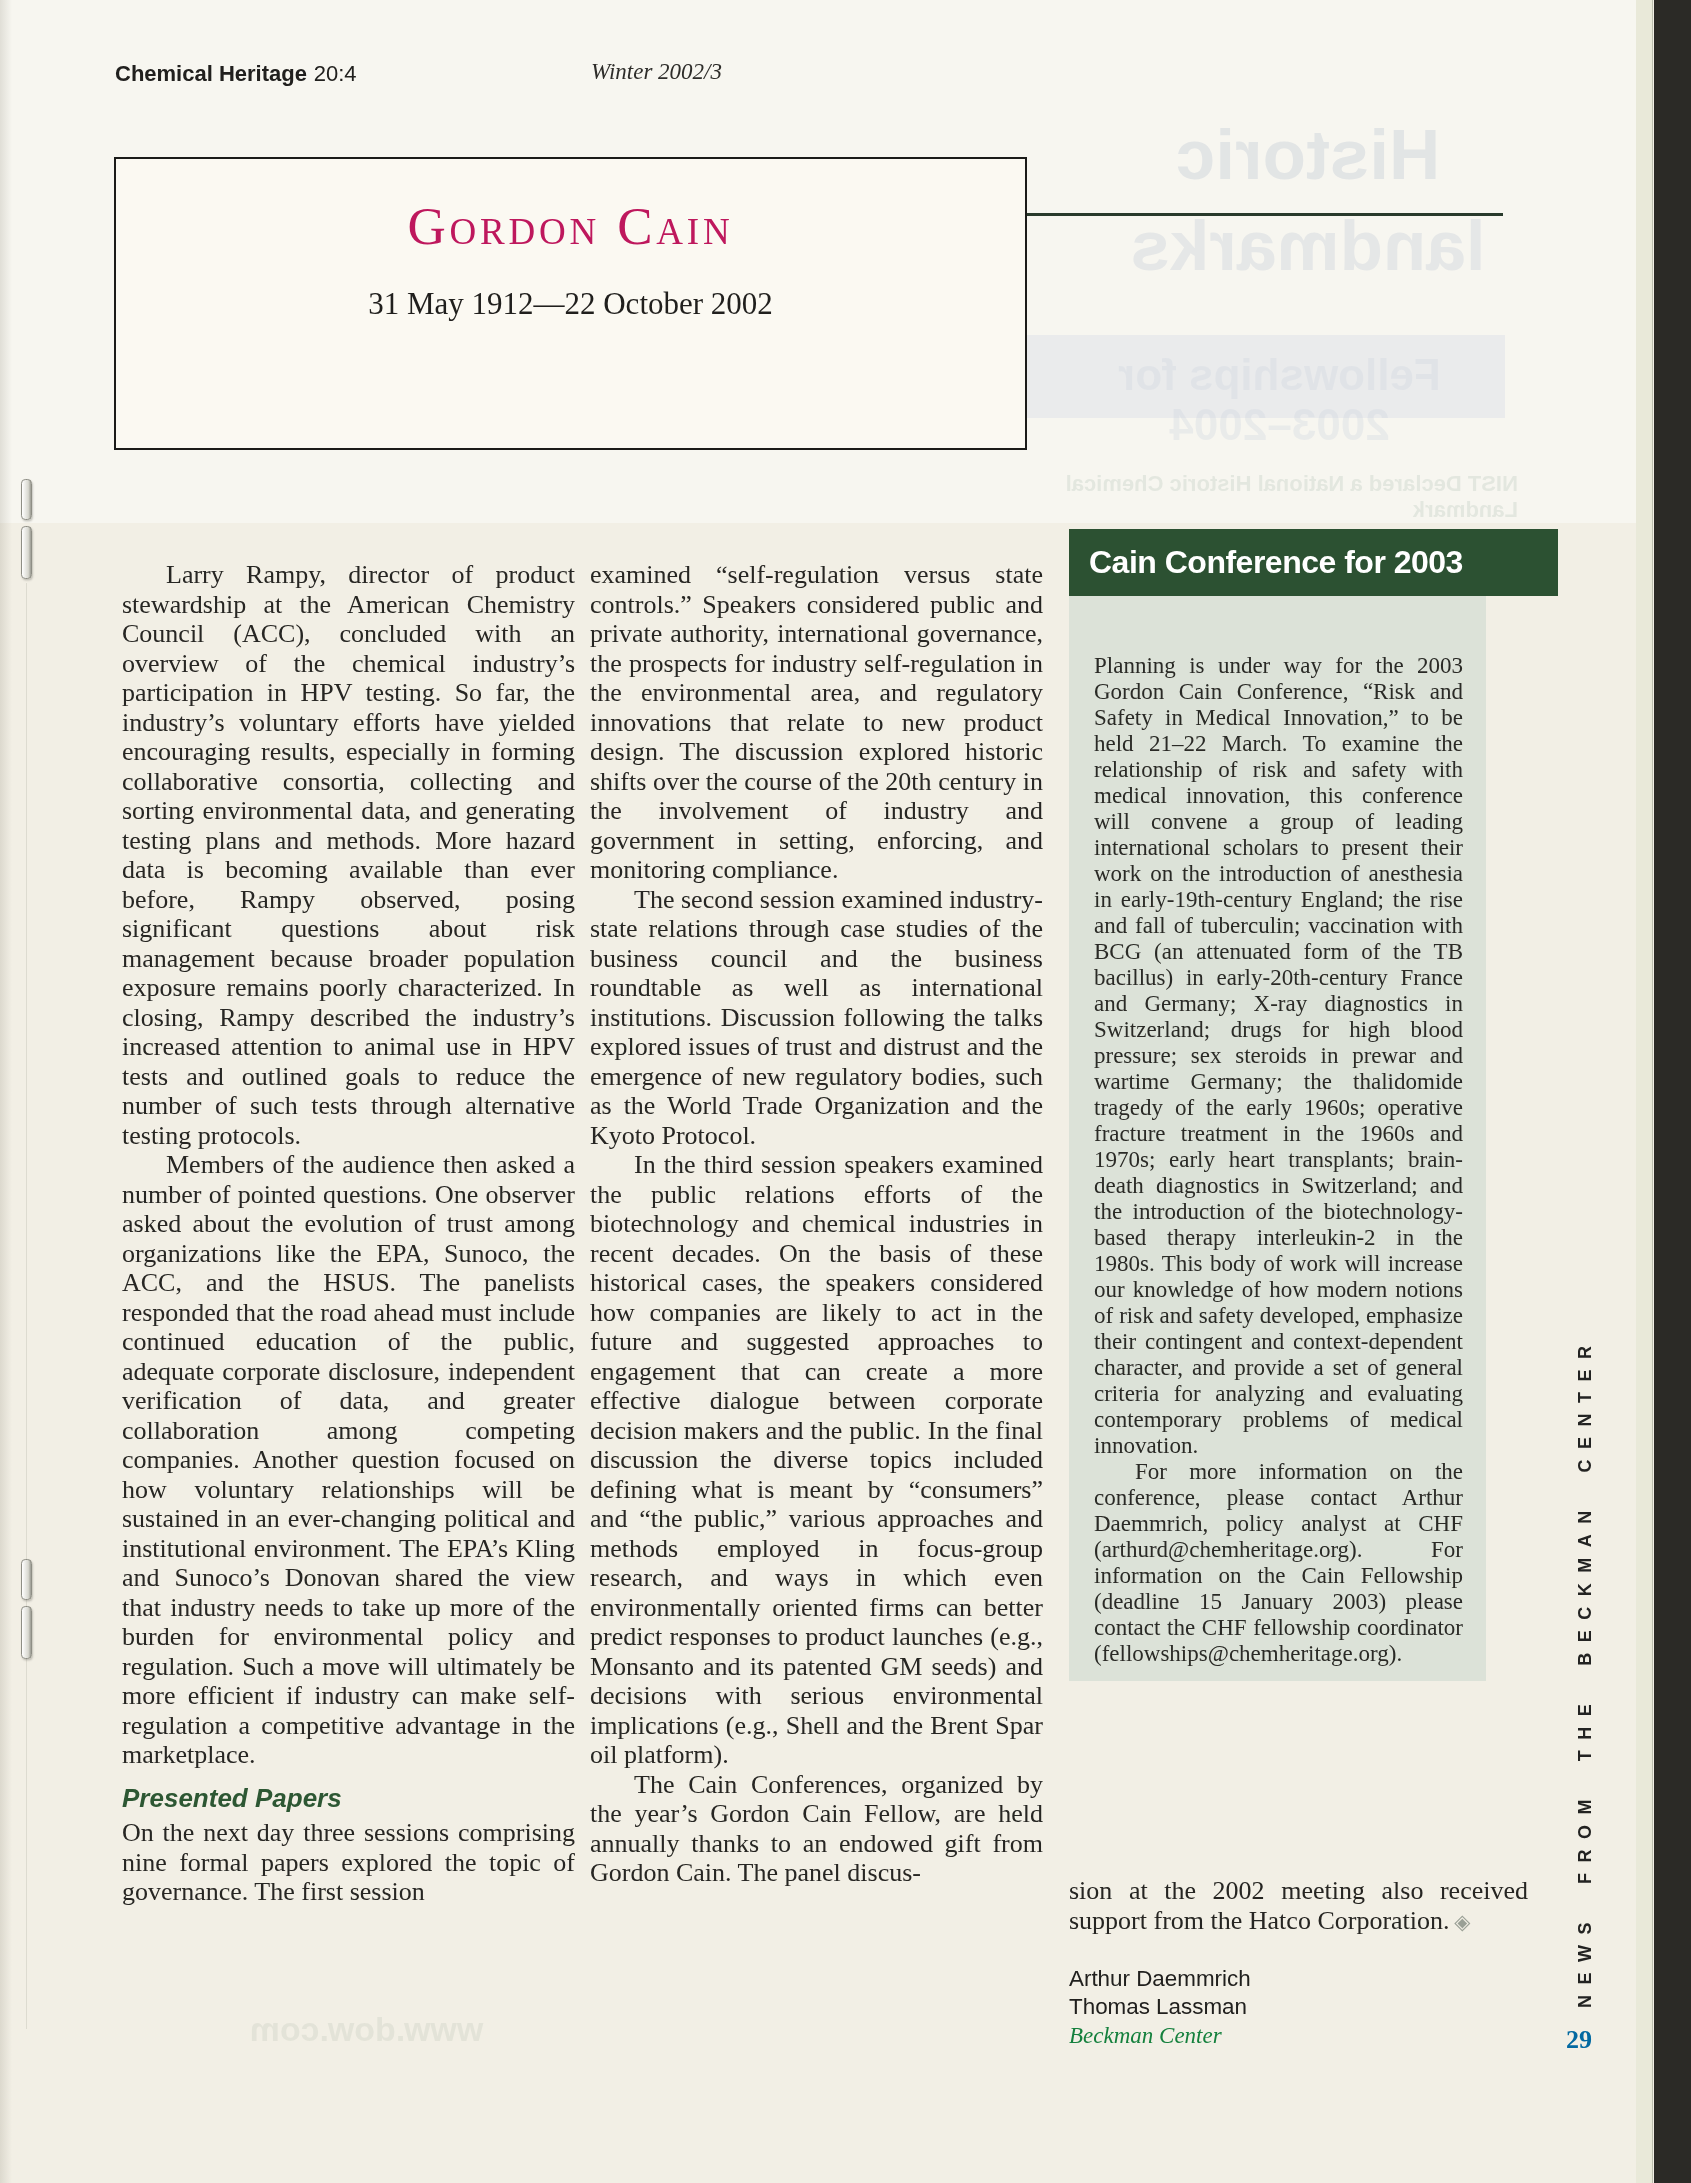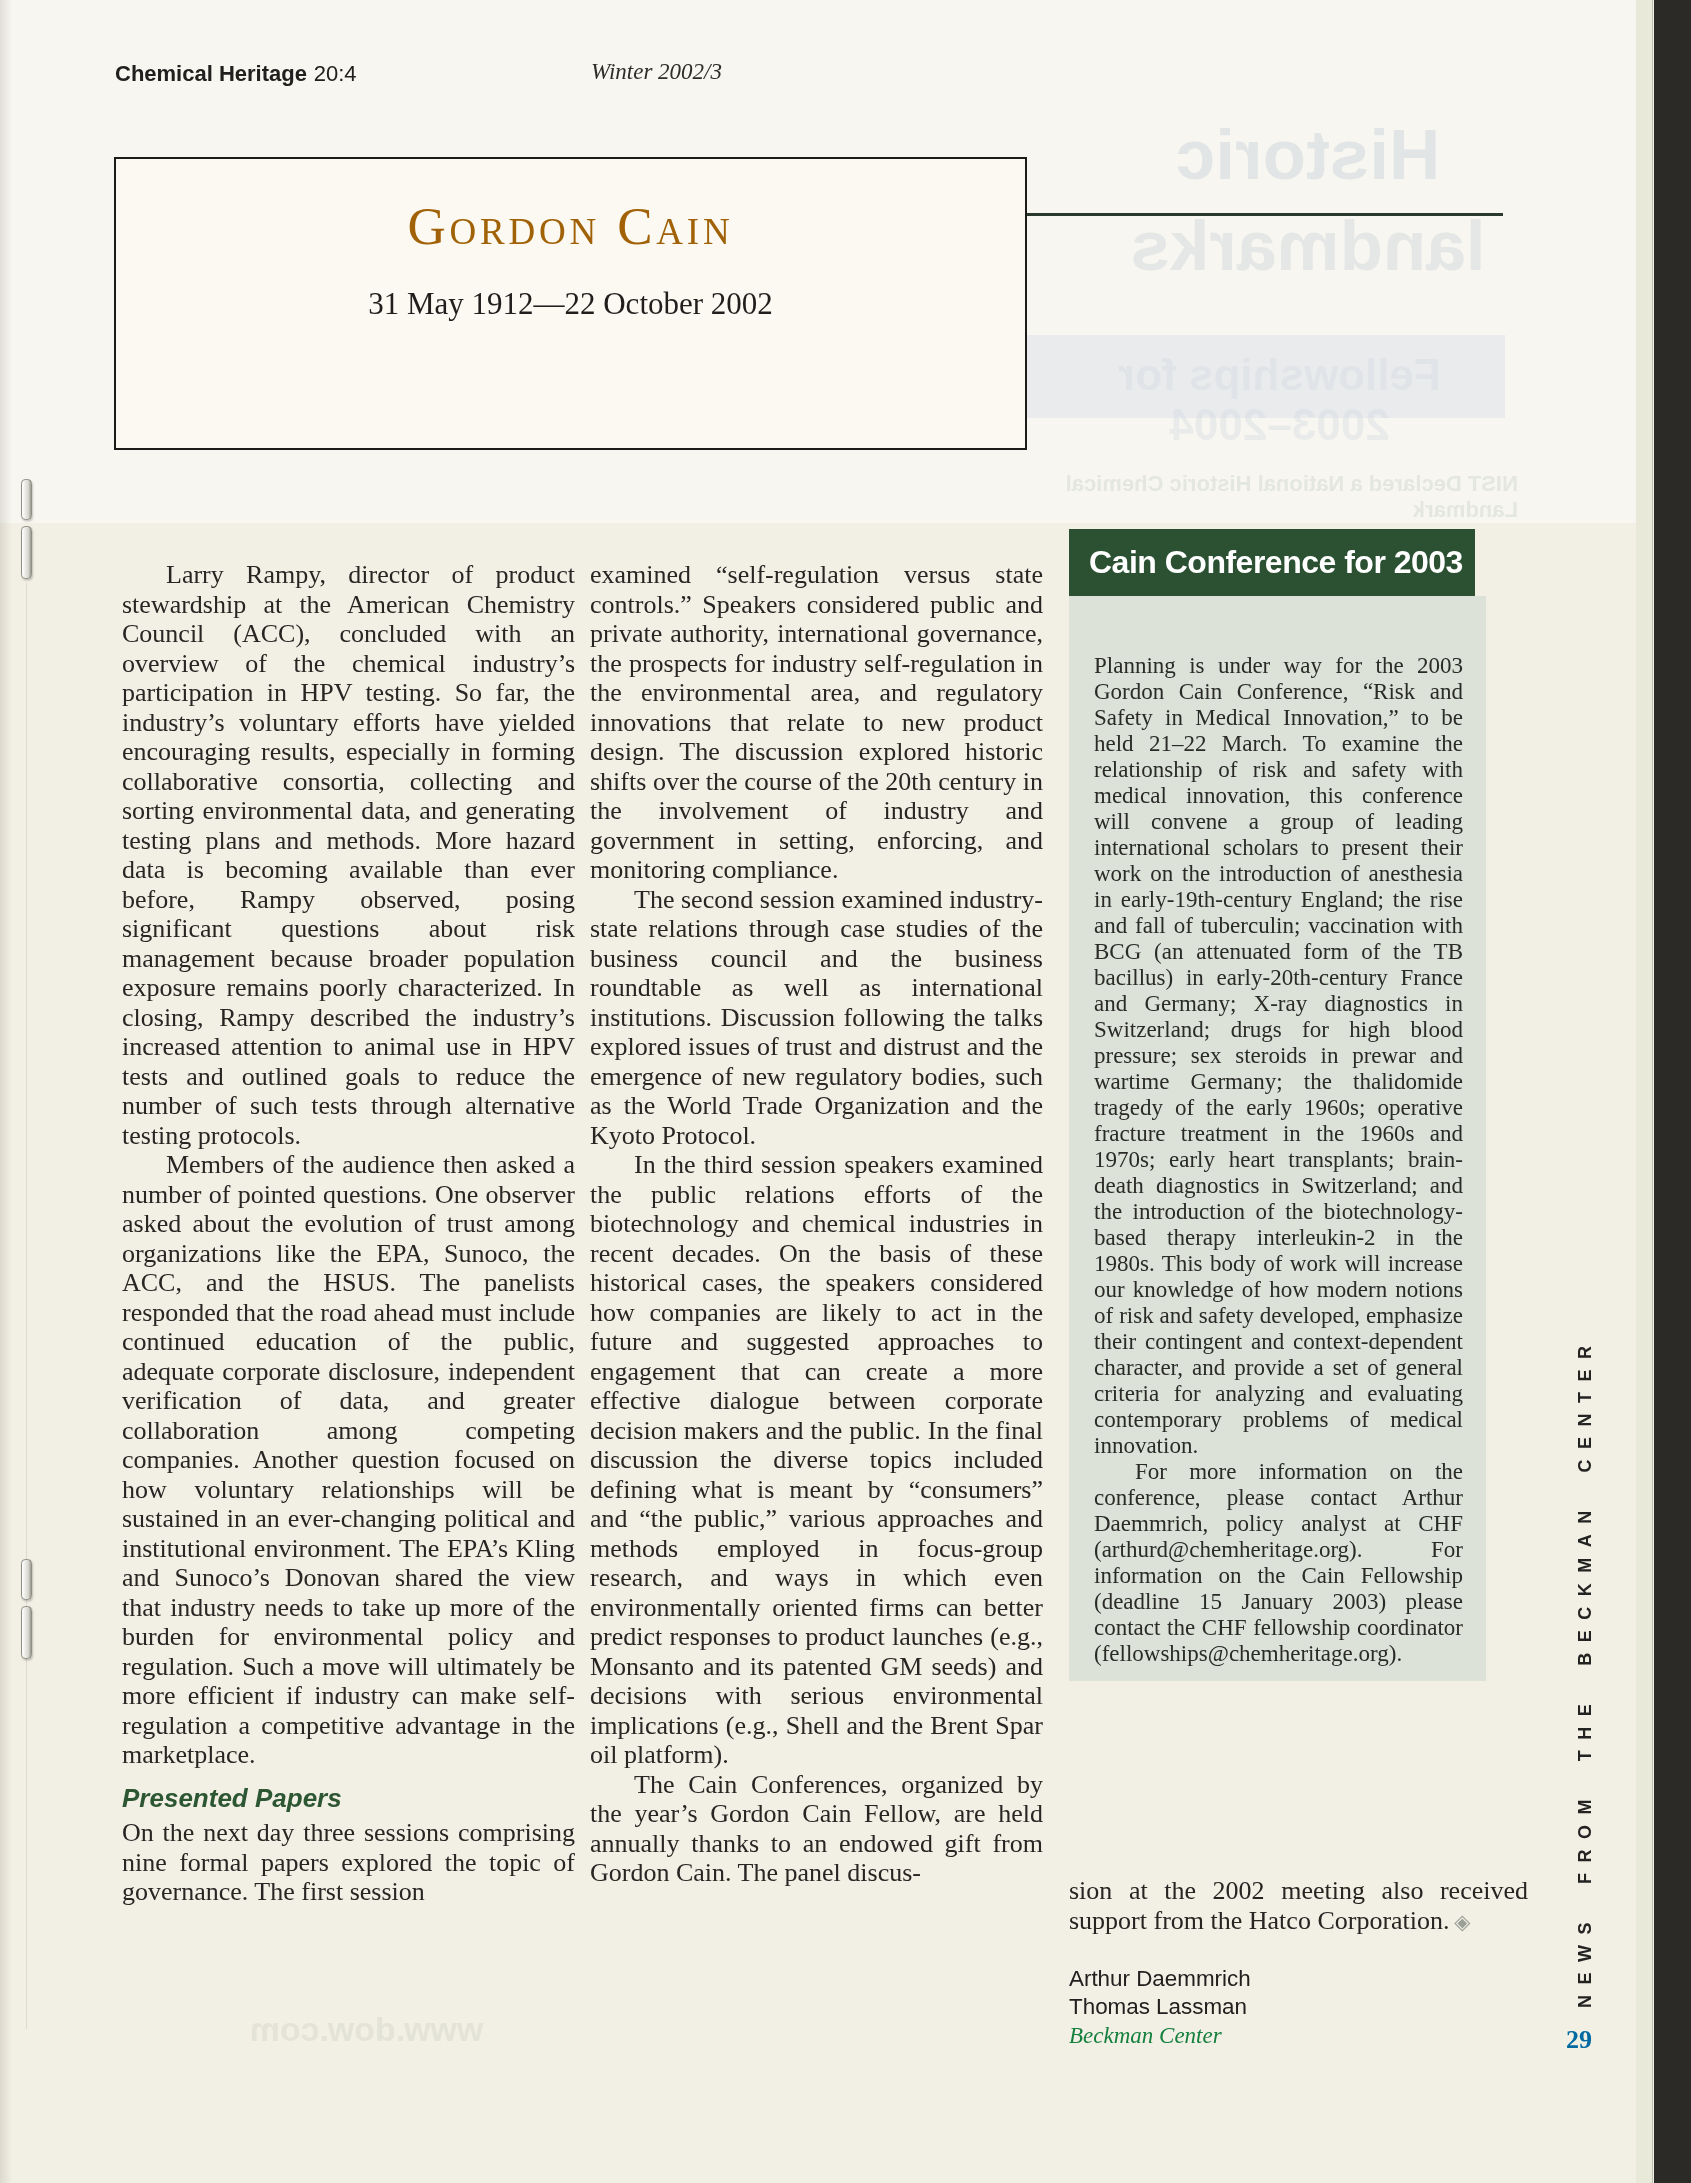--- a/index.html
+++ b/index.html
@@ -18,21 +18,21 @@
   .staple .s2{height:51px;margin-top:5.7px;}
 
   
   .masthead{position:absolute;top:61px;left:115px;font-family:"Liberation Sans",sans-serif;font-size:22px;color:#21201e;}
   .masthead b{font-weight:bold;}
   .masthead .issue{font-weight:normal;margin-left:6.7px;}
   .season{position:absolute;top:59px;left:591px;font-style:italic;font-size:23px;color:#2e2d2a;}
 
   
   .memorial{position:absolute;left:114px;top:157px;width:913px;height:293px;background:#fbf9f2;border:2.4px solid #1b1b19;box-sizing:border-box;text-align:center;}
-  .memorial .name{margin:37px 0 0 0;font-variant:small-caps;font-weight:400;font-size:53px;letter-spacing:3.8px;color:#a16207;}
+  .memorial .name{margin:37px 0 0 0;font-variant:small-caps;font-weight:400;font-size:53px;letter-spacing:3.8px;color:#be185d;}
   .memorial .dates{margin:30px 0 0 0;font-size:31px;color:#201f1d;}
   .memorial .tagline{margin:12.4px 0 0 0;font-size:31px;font-style:italic;color:#201f1d;}
 
   .green-rule{position:absolute;left:1027px;top:213px;width:476px;height:3.3px;background:#293a2c;}
 
   
   .ghost{position:absolute;transform:scaleX(-1);font-family:"Liberation Sans",sans-serif;font-weight:bold;color:#c7ced8;pointer-events:none;}
   .g1{left:1108px;top:114px;width:400px;font-size:71px;opacity:0.42;text-align:center;}
   .g2{left:1108px;top:205px;width:400px;font-size:71px;opacity:0.36;text-align:center;}
   .gband{position:absolute;left:1027px;top:335px;width:478px;height:83px;background:rgba(213,219,228,0.38);}
@@ -42,21 +42,21 @@
 
   
   .col{position:absolute;width:453px;text-align:justify;font-size:26px;line-height:29.5px;color:#272623;}
   .col p{margin:0;}
   .col p.ind{text-indent:44px;}
   .col1{left:122px;top:560px;}
   .col2{left:590px;top:560px;}
   .subhead{font-family:"Liberation Sans",sans-serif;font-weight:bold;font-style:italic;font-size:26px;color:#2d5733;margin:14.3px 0 4.8px 0 !important;text-align:left;}
 
   
-  .conf-head{position:absolute;left:1069px;top:529px;width:406px;height:67px;background:#2c5132;box-sizing:border-box;
+  .conf-head{position:absolute;left:1069px;top:529px;width:489px;height:67px;background:#2c5132;box-sizing:border-box;
              font-family:"Liberation Sans",sans-serif;font-weight:bold;font-size:32px;color:#ffffff;
              line-height:67px;padding-left:20px;letter-spacing:-0.5px;white-space:nowrap;}
   .conf-body{position:absolute;left:1069px;top:596px;width:417px;height:1085px;background:#dce2d8;box-sizing:border-box;
              padding:57px 23px 0 25px;font-size:23px;line-height:26px;text-align:justify;color:#2a2a26;}
   .conf-body p{margin:0;}
   .conf-body p.ind{text-indent:41px;}
 
   
   .closing{position:absolute;left:1069px;top:1876px;width:459px;}
   .closing .cont{font-size:26px;line-height:30px;text-align:justify;margin:0;}

